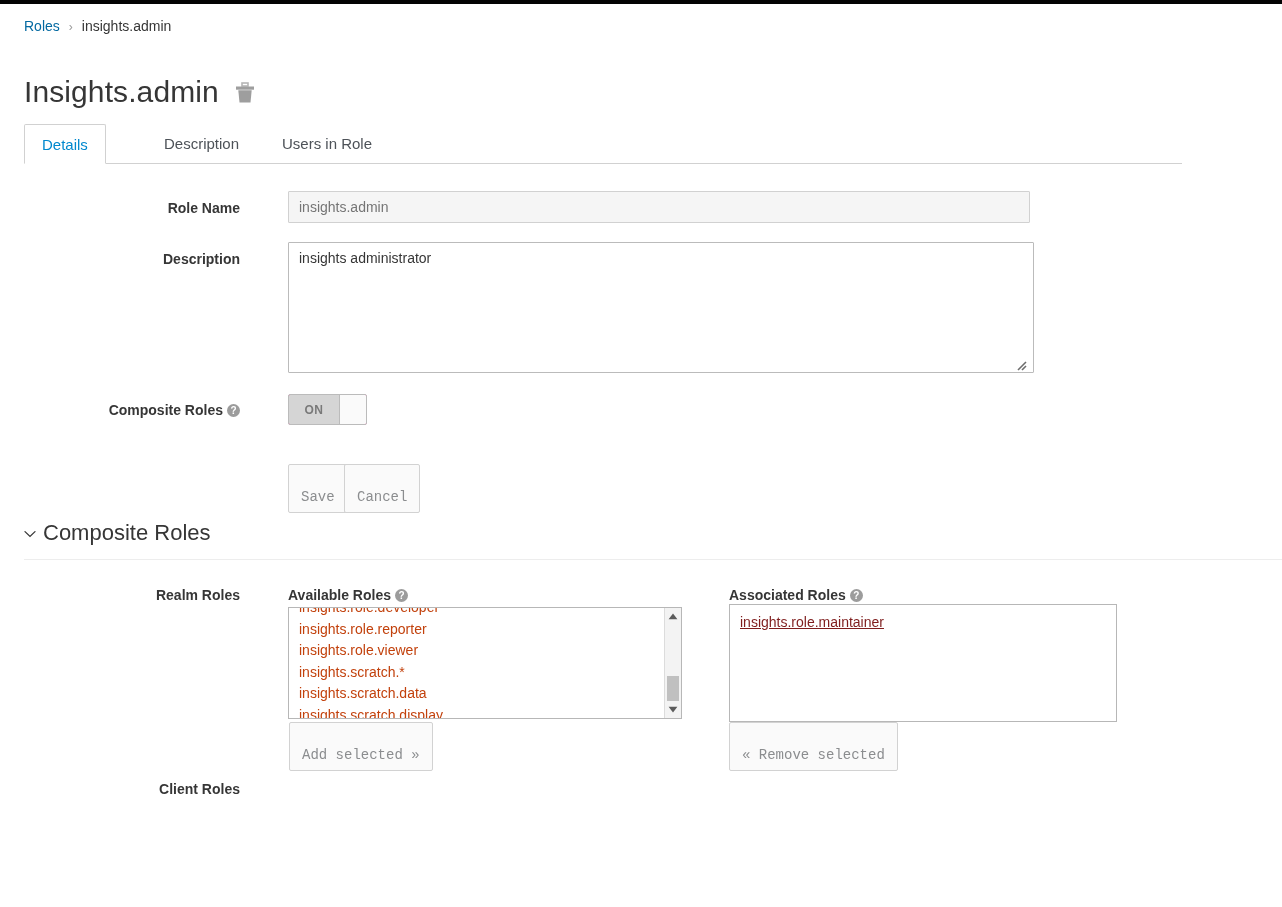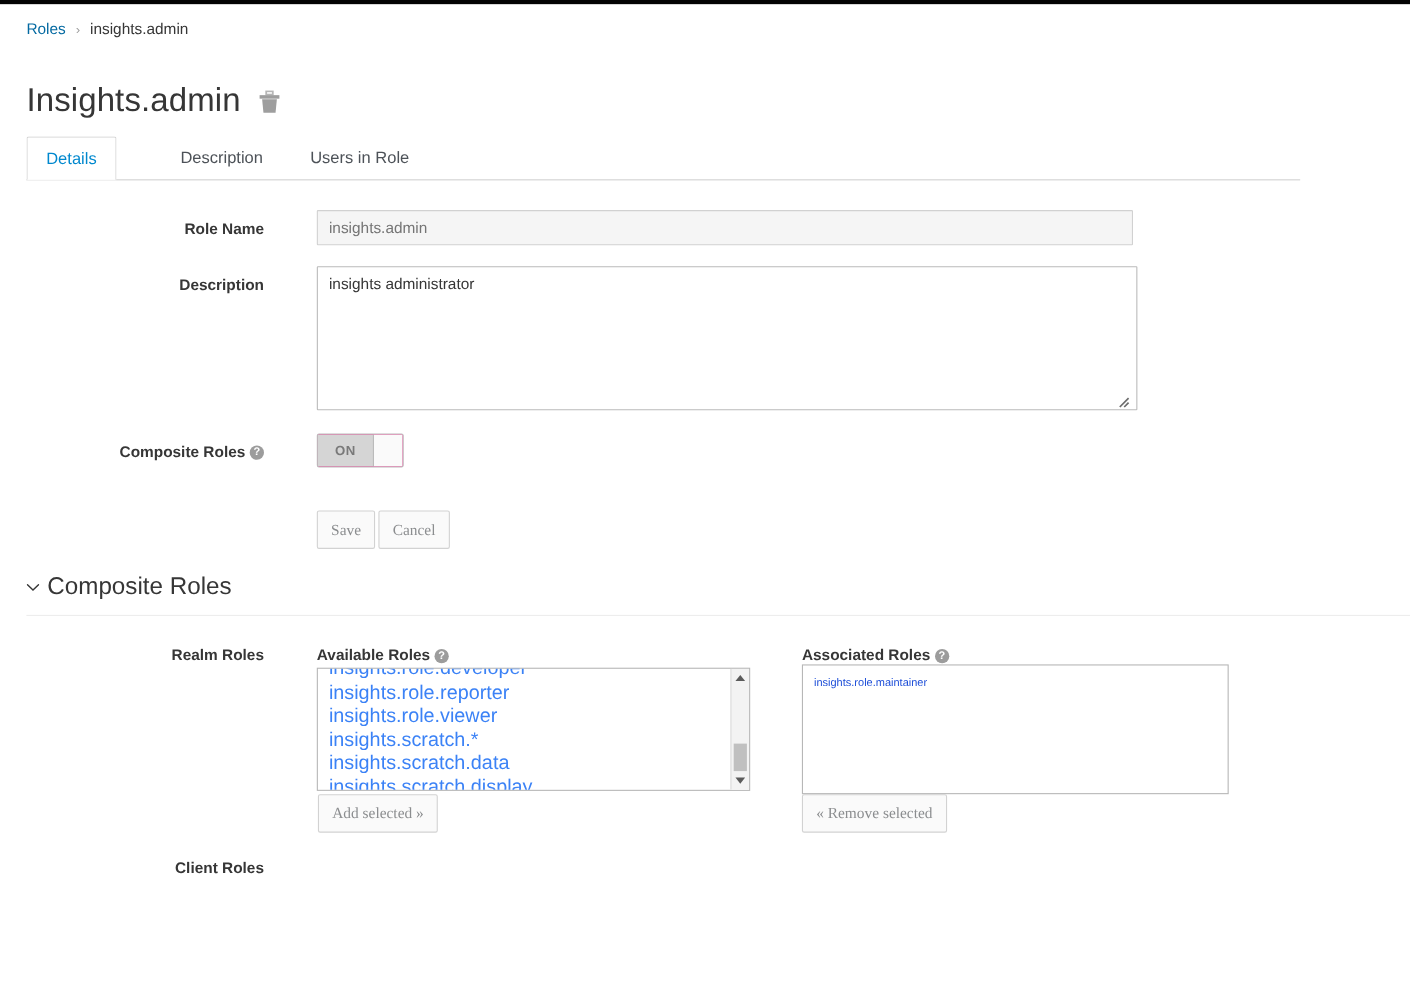--- a/index.html
+++ b/index.html
@@ -226,24 +226,24 @@
   }
 
   
   .btn {
     position: absolute;
     box-sizing: border-box;
     border: 1px solid #d2d2d2;
     border-radius: 2px;
     background: #fafafa;
     color: #8b8d8f;
-    font-family: Liberation Serif, serif;
+    font-family: Liberation Mono, monospace;
     font-size: 14px;
     line-height: 18px;
-    padding: 9px 12px 6px;
+    padding: 23px 12px 6px;
     cursor: pointer;
     white-space: nowrap;
   }
   .btn-save { left: 288px; top: 460px; }
   .btn-cancel { left: 344px; top: 460px; }
 
   
   .section-header {
     position: absolute;
     left: 24px;
@@ -302,36 +302,37 @@
     width: 388px;
     height: 118px;
   }
   .list-scrollport {
     position: absolute;
     left: 0;
     top: -11px;
     width: 100%;
   }
   .list-item {
-    font-size: 18px;
-    color: #3b82f6;
+    font-size: 14px;
+    color: #c2410c;
     line-height: 21.6px;
     height: 21.6px;
     padding: 0 10px;
     white-space: nowrap;
     overflow: hidden;
     cursor: pointer;
   }
   .list-item-assoc {
-    font-size: 10px;
-    color: #1d4ed8;
+    font-size: 14px;
+    color: #7f1d1d;
     line-height: 22px;
     padding: 6px 10px 0;
     white-space: nowrap;
     cursor: pointer;
+    text-decoration: underline;
   }
 
   
   .scrollbar {
     position: absolute;
     right: 0;
     top: 0;
     width: 17px;
     height: 100%;
     background: #f3f3f3;

